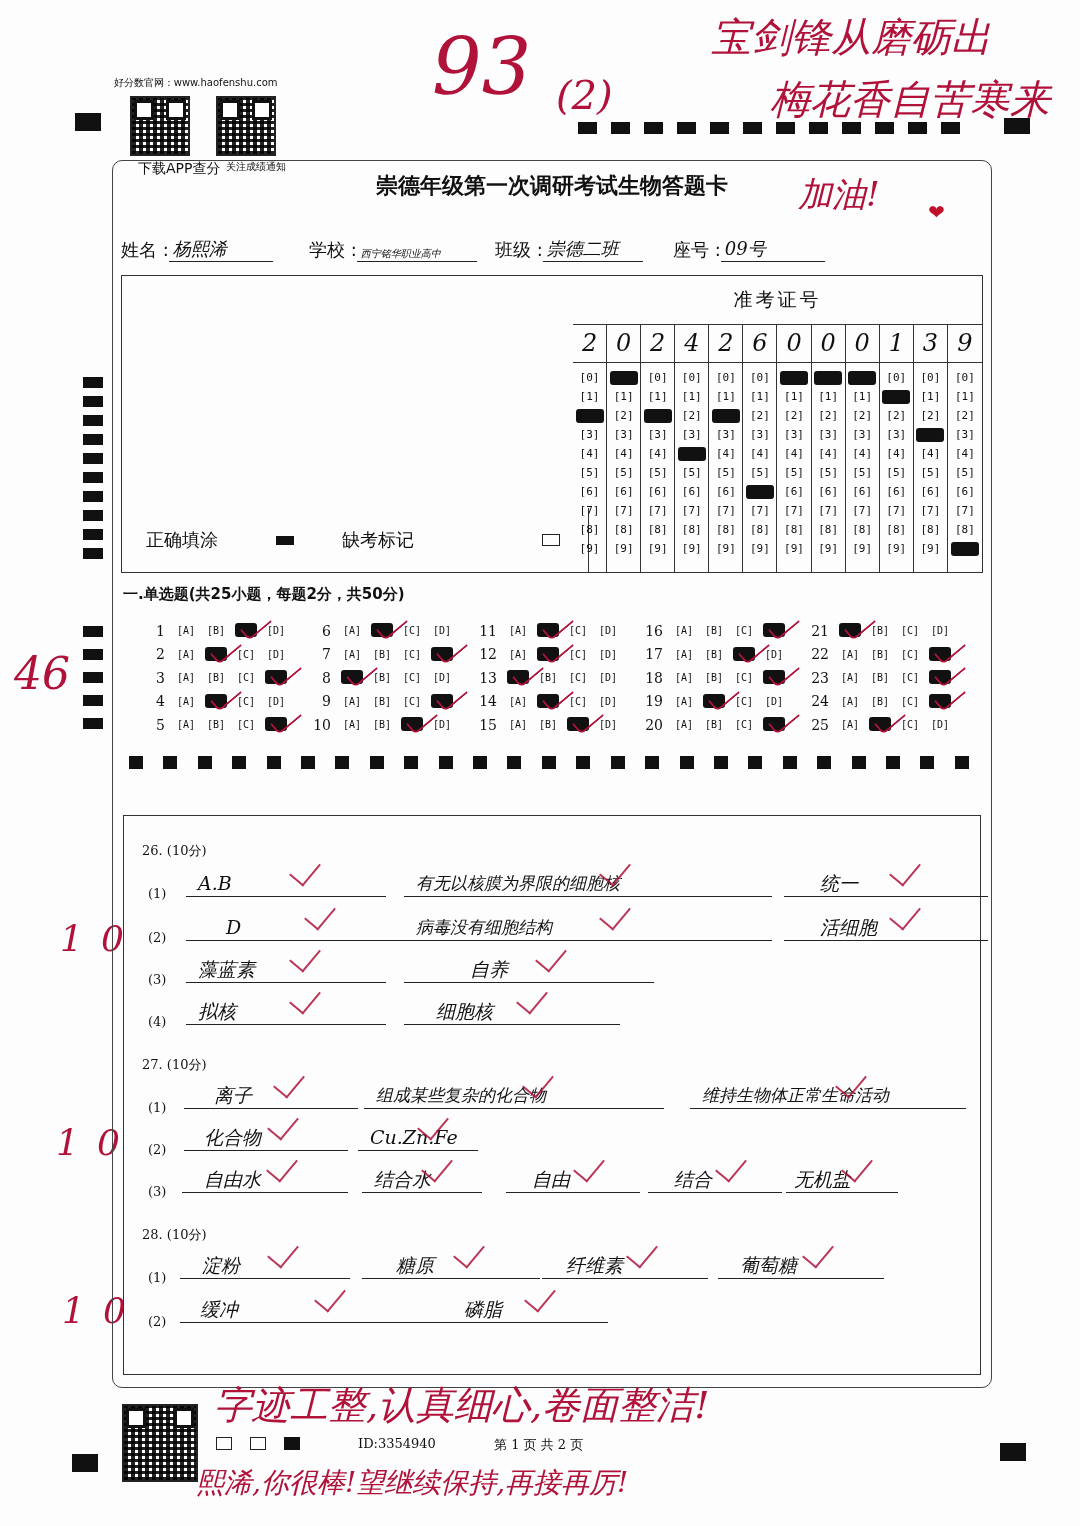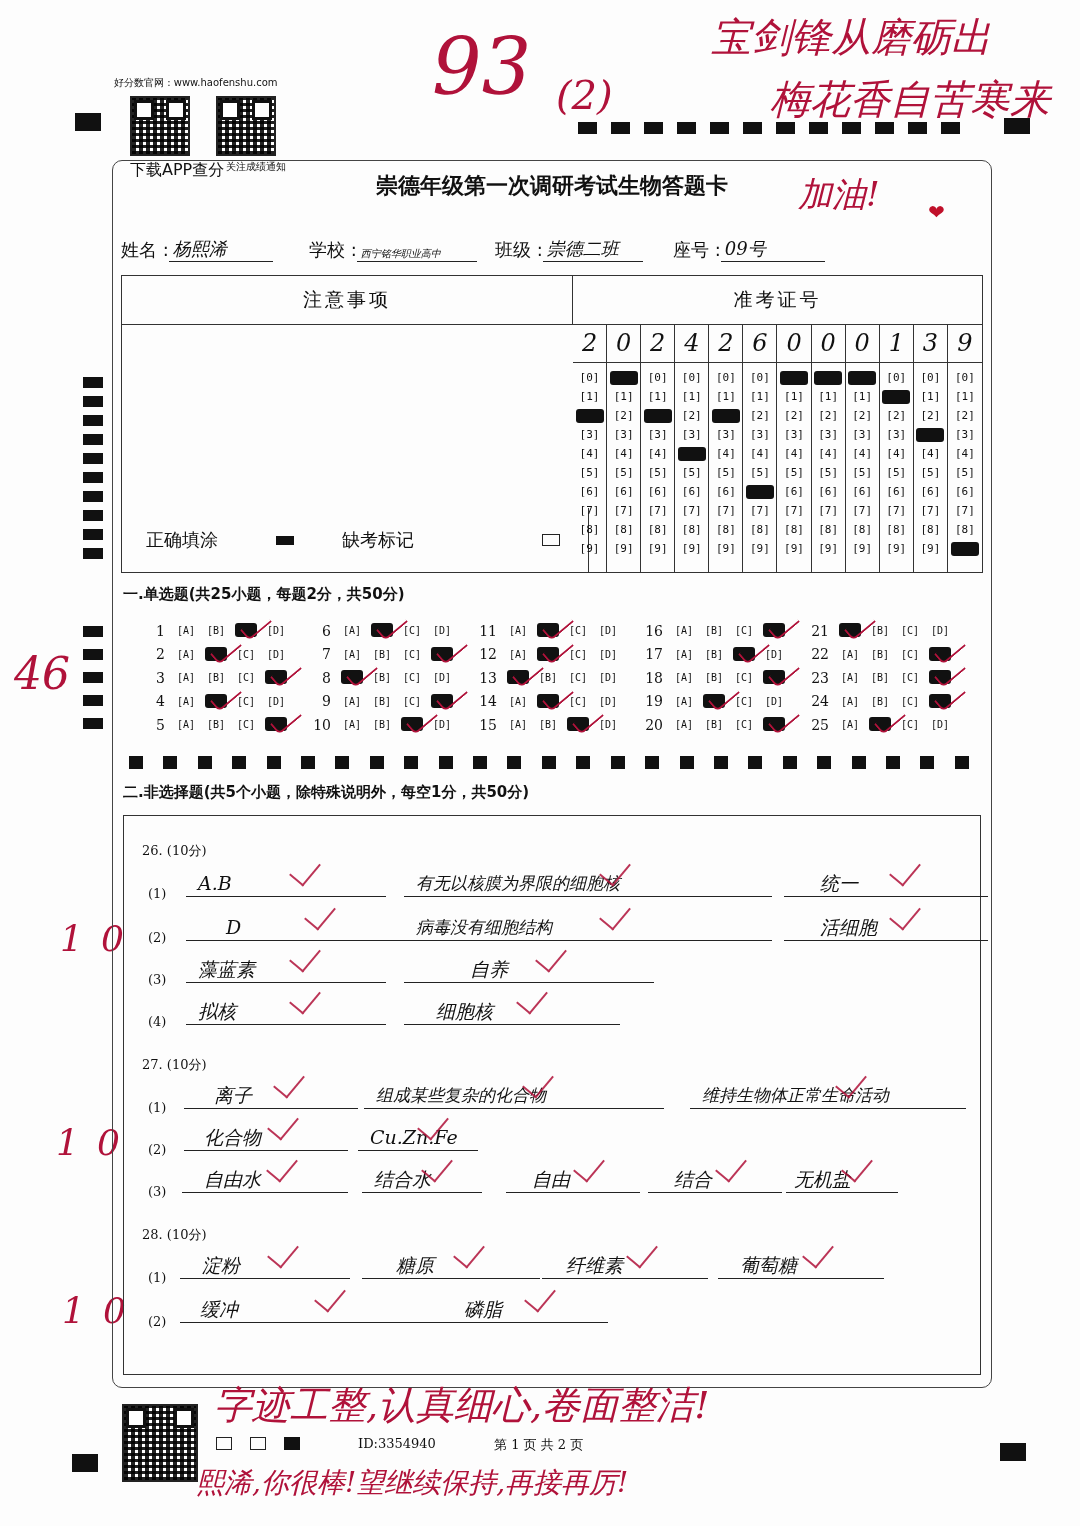--- a/index.html
+++ b/index.html
@@ -45,21 +45,21 @@
   .sub{position:absolute;left:24px;font-size:13px;font-family:"DejaVu Serif",serif;}
   .ans{position:absolute;border-bottom:1.5px solid #222;font-family:"DejaVu Serif",serif;font-style:italic;font-size:19px;padding-left:12px;height:26px;line-height:26px;white-space:nowrap;}
   .ans::after{content:"";position:absolute;right:auto;left:55%;top:-14px;width:16px;height:26px;border-right:2px solid #b0123a;border-bottom:2px solid #b0123a;transform:rotate(40deg);opacity:.85;}
 </style>
 </head>
 <body>
 
 <div class="abs" style="left:114px;top:76px;font-size:10px;">好分数官网 : www.haofenshu.com</div>
 <div class="qr" style="left:130px;top:96px;width:56px;height:56px;"></div>
 <div class="qr" style="left:216px;top:96px;width:56px;height:56px;"></div>
-<div class="abs" style="left:130px;top:160px;font-size:16px;">下载APP查分</div>
+<div class="abs" style="left:138px;top:160px;font-size:14px;">下载APP查分</div>
 <div class="abs" style="left:226px;top:160px;font-size:10px;">关注成绩通知</div>
 <div class="blk" style="left:75px;top:113px;width:26px;height:18px;"></div>
 <div class="blk" style="left:1004px;top:118px;width:26px;height:16px;"></div>
 
 <div class="abs" style="left:578px;top:122px;width:420px;height:12px;display:flex;gap:14px;">
   <span class="blk" style="position:static;width:19px;height:12px;"></span>
     <span class="blk" style="position:static;width:19px;height:12px;"></span>
     <span class="blk" style="position:static;width:19px;height:12px;"></span>
     <span class="blk" style="position:static;width:19px;height:12px;"></span>
     <span class="blk" style="position:static;width:19px;height:12px;"></span>
@@ -119,21 +119,20 @@
         <span class="lbl">班级 :</span>
         <span class="val" style="width:92px;">崇德二班</span>
       </div>
     <div class="field">
         <span class="lbl">座号 :</span>
         <span class="val" style="width:96px;">09号</span>
       </div>
   </div>
 
   <div class="info-box">
-    <div class="notice-head">注意事项</div>
     <div class="fill-row">
       <span style="margin-left:8px;">正确填涂</span>
       <span style="display:inline-block;width:18px;height:9px;background:#111;margin-left:58px;"></span>
       <span style="margin-left:48px;">缺考标记</span>
       <span style="display:inline-block;width:16px;height:10px;border:1px solid #222;margin-left:128px;"></span>
     </div>
 
     <div class="id-head">准考证号</div>
     <div class="id-grid" id="id-grid">
         <div class="id-col">
@@ -529,21 +528,20 @@
       <span class="blk" style="position:static;width:14px;height:13px;"></span>
       <span class="blk" style="position:static;width:14px;height:13px;"></span>
       <span class="blk" style="position:static;width:14px;height:13px;"></span>
       <span class="blk" style="position:static;width:14px;height:13px;"></span>
       <span class="blk" style="position:static;width:14px;height:13px;"></span>
       <span class="blk" style="position:static;width:14px;height:13px;"></span>
       <span class="blk" style="position:static;width:14px;height:13px;"></span>
       <span class="blk" style="position:static;width:14px;height:13px;"></span>
   </div>
 
-  <div class="sec-title" style="left:10px;top:622px;">二.非选择题(共5个小题，除特殊说明外，每空1分，共50分)</div>
 
   <div class="nc-box">
 
     <div class="q-head" style="top:26px;">26. (10分)</div>
     <div class="sub" style="top:70px;">(1)</div>
     <div class="ans" style="left:62px;top:54px;width:188px;">A.B</div>
     <div class="ans" style="left:280px;top:54px;width:356px;font-size:17px;">有无以核膜为界限的细胞核</div>
     <div class="ans" style="left:660px;top:54px;width:168px;padding-left:36px;">统一</div>
     <div class="sub" style="top:114px;">(2)</div>
     <div class="ans" style="left:62px;top:98px;width:188px;padding-left:40px;">D</div>

